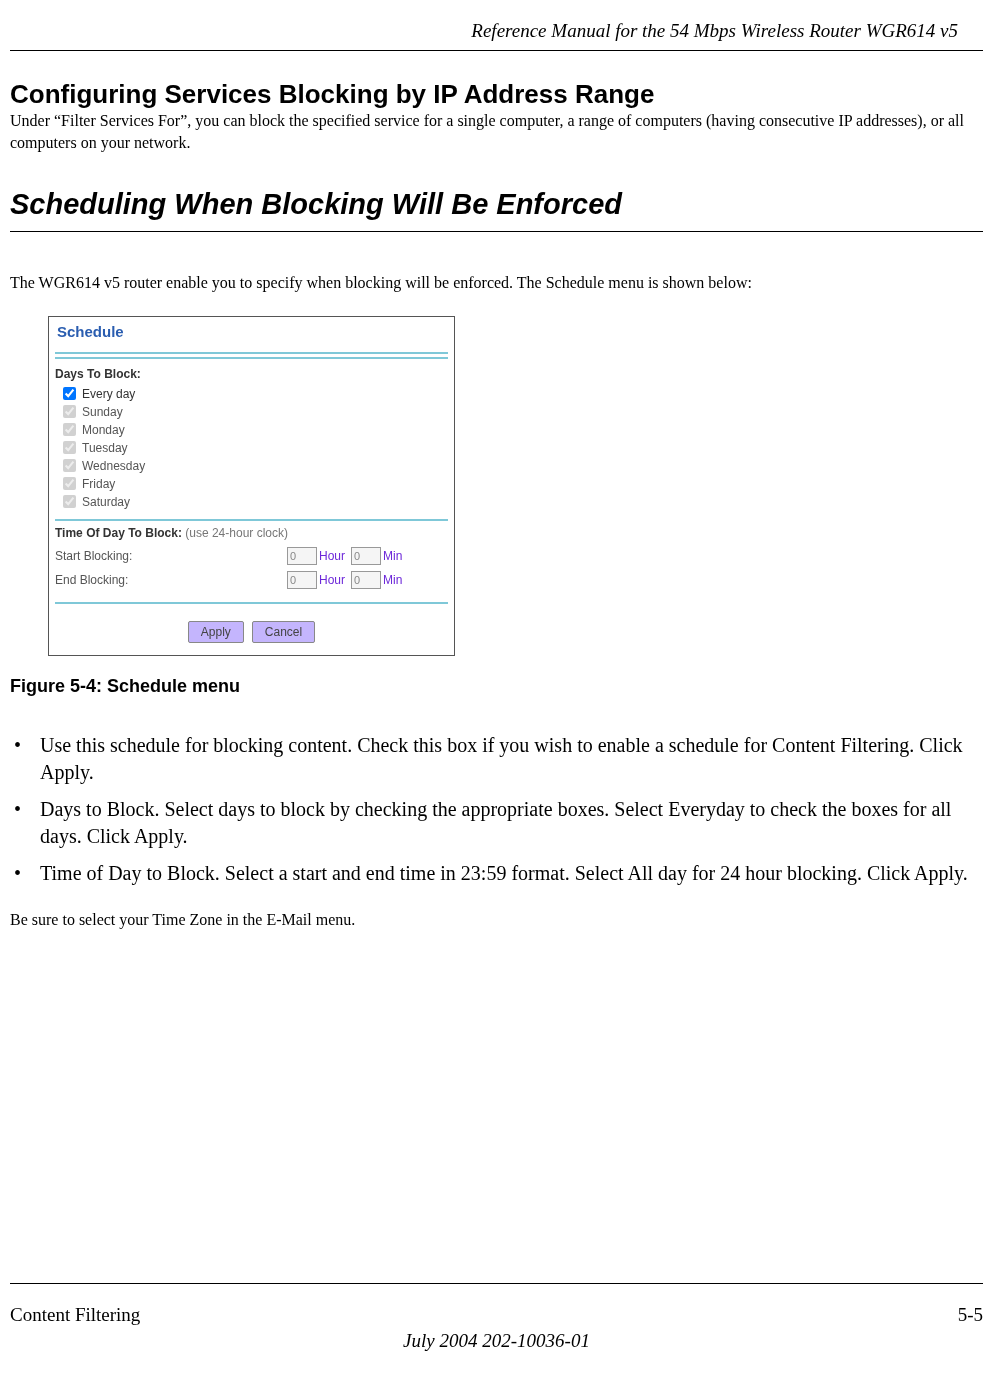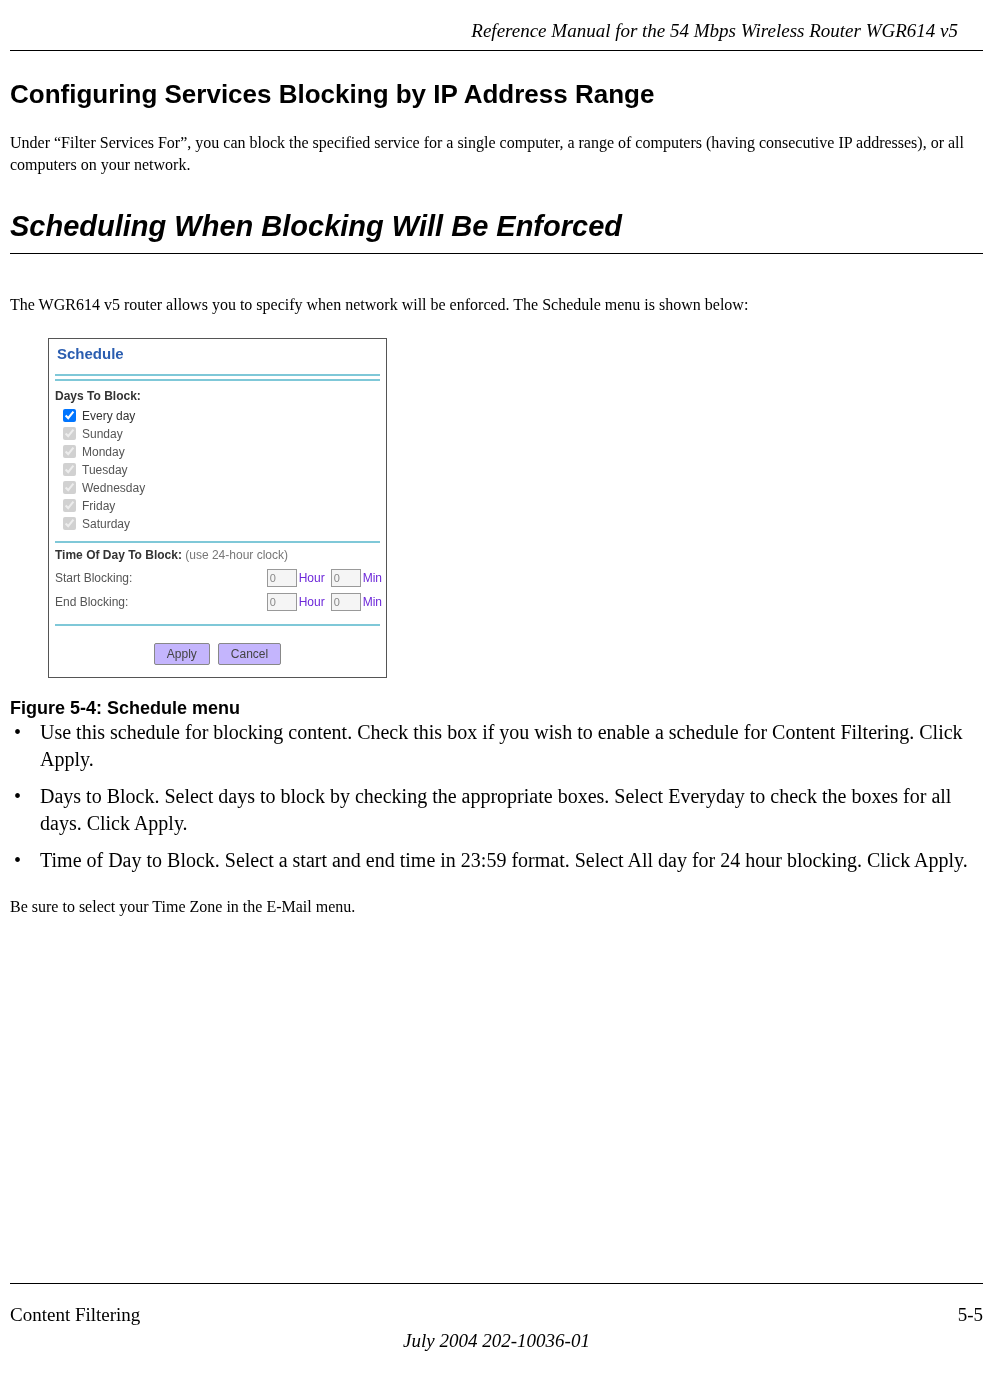--- a/index.html
+++ b/index.html
@@ -24,21 +24,20 @@
       margin: 0 10px;
     }
     .content {
       padding: 0 10px;
     }
     .section-title {
       font-family: Arial, Helvetica, sans-serif;
       font-size: 26px;
       font-weight: bold;
       margin-top: 28px;
-      margin-bottom: 22px;
     }
     .body-text {
       font-size: 16px;
       line-height: 1.35;
       margin-bottom: 22px;
     }
     .main-section-title {
       font-family: Arial, Helvetica, sans-serif;
       font-size: 29px;
       font-weight: bold;
@@ -46,21 +45,21 @@
       padding-bottom: 10px;
       border-bottom: 1.5px solid #000;
       margin-bottom: 40px;
       font-style: italic;
     }
     .screenshot-container {
       margin-left: 38px;
       margin-top: 15px;
       margin-bottom: 20px;
       border: 1px solid #555;
-      width: 339px;
+      width: 407px;
       background: #fff;
     }
     .schedule-title {
       color: #2a5db0;
       font-family: Arial, Helvetica, sans-serif;
       font-size: 15px;
       font-weight: bold;
       padding: 6px 8px 4px 8px;
     }
     .cyan-divider {
@@ -137,20 +136,21 @@
       border-radius: 2px;
       color: #444;
       margin: 0 2px;
       cursor: pointer;
     }
     .figure-caption {
       font-family: Arial, Helvetica, sans-serif;
       font-size: 18px;
       font-weight: bold;
       margin-top: 15px;
+      margin-bottom: 35px;
     }
     .bullet-list {
       margin-bottom: 22px;
     }
     .bullet-item {
       display: flex;
       font-size: 20px;
       line-height: 1.35;
       margin-bottom: 10px;
     }
@@ -188,21 +188,21 @@
 <div class="page-header">
   <span>Reference Manual for the 54 Mbps Wireless Router WGR614 v5</span>
 </div>
 
 <div class="content">
   <h2 class="section-title">Configuring Services Blocking by IP Address Range</h2>
   <p class="body-text">Under “Filter Services For”, you can block the specified service for a single computer, a range of computers (having consecutive IP addresses), or all computers on your network.</p>
 
   <h1 class="main-section-title">Scheduling When Blocking Will Be Enforced</h1>
 
-  <p class="body-text">The WGR614 v5 router allows you to specify when network will be enforced. The Schedule menu is shown below:</p>
+  <p class="body-text">The WGR614 v5 router enable you to specify when blocking will be enforced. The Schedule menu is shown below:</p>
 
   <div class="screenshot-container">
     <div class="schedule-title">Schedule</div>
     <div class="cyan-divider"></div>
     <div class="cyan-divider-thin"></div>
 
     <div class="section-label">Days To Block:</div>
 
     <div class="checkbox-row checked">
       <input type="checkbox" checked="" style="">

